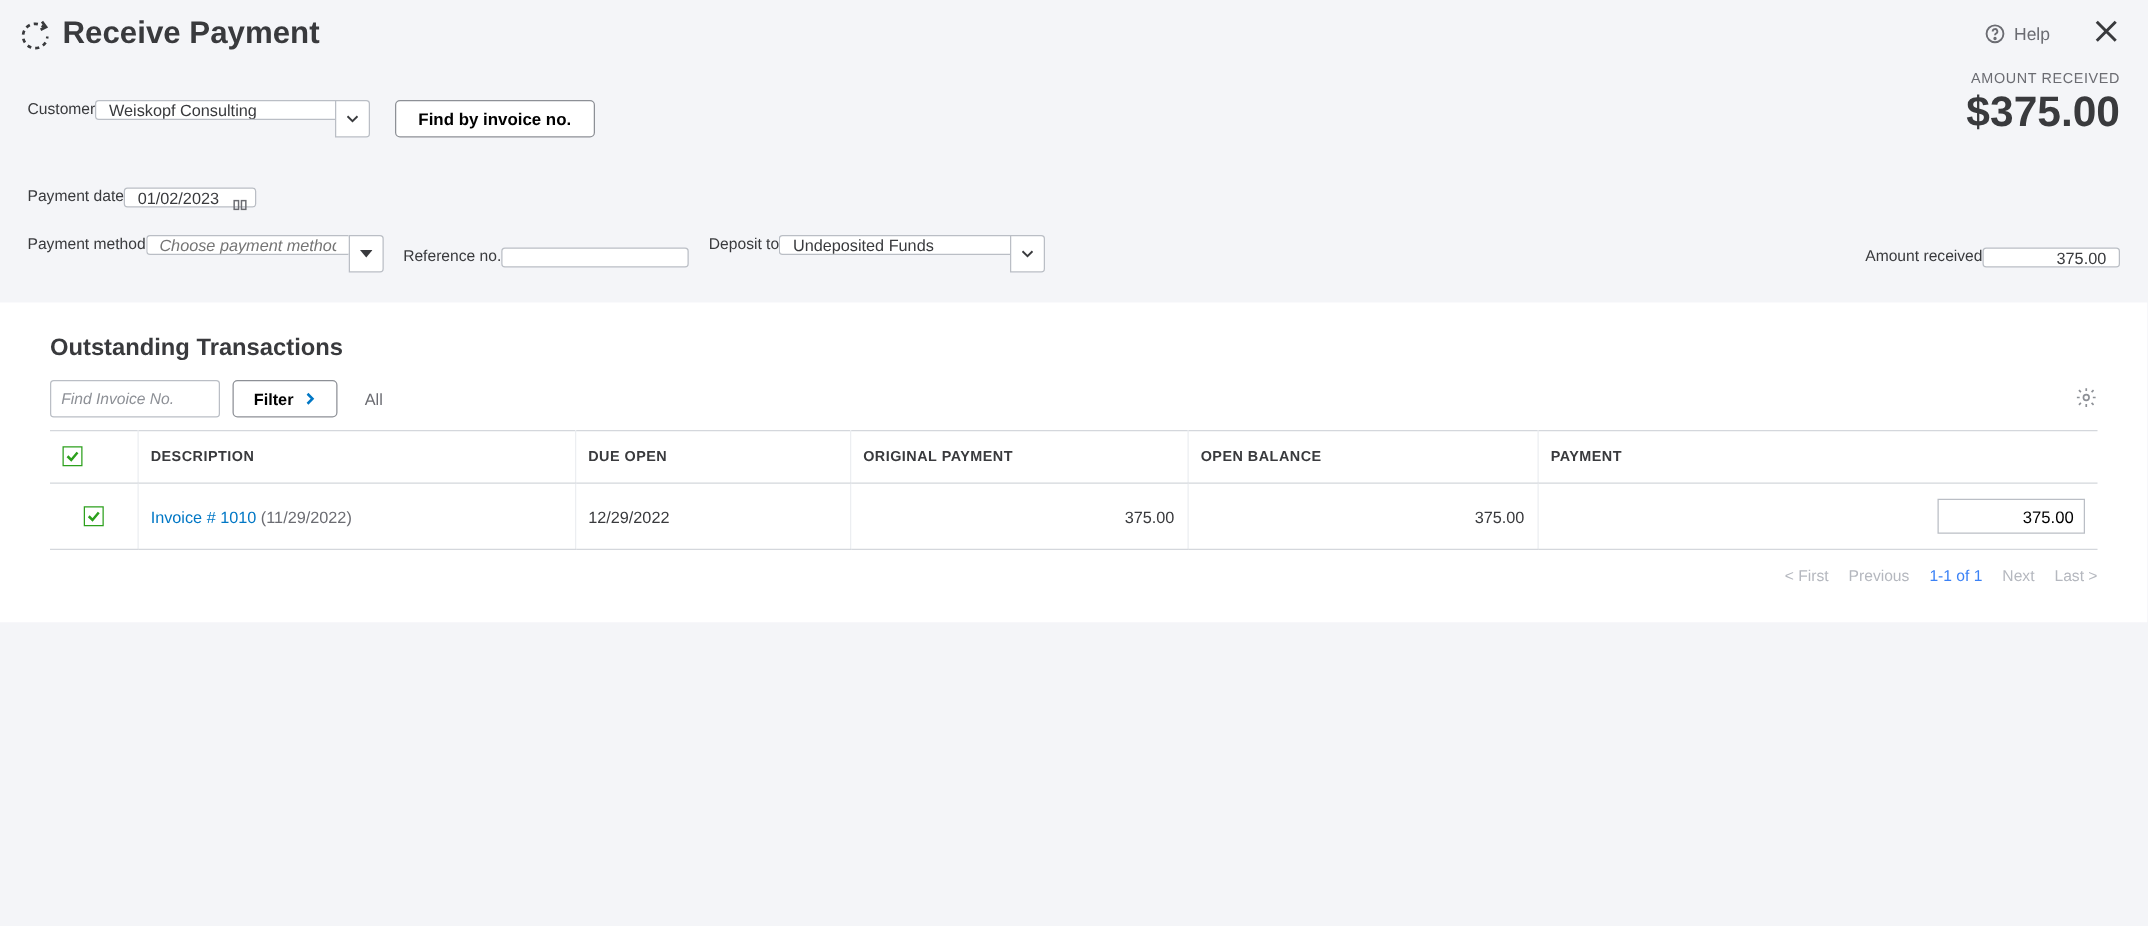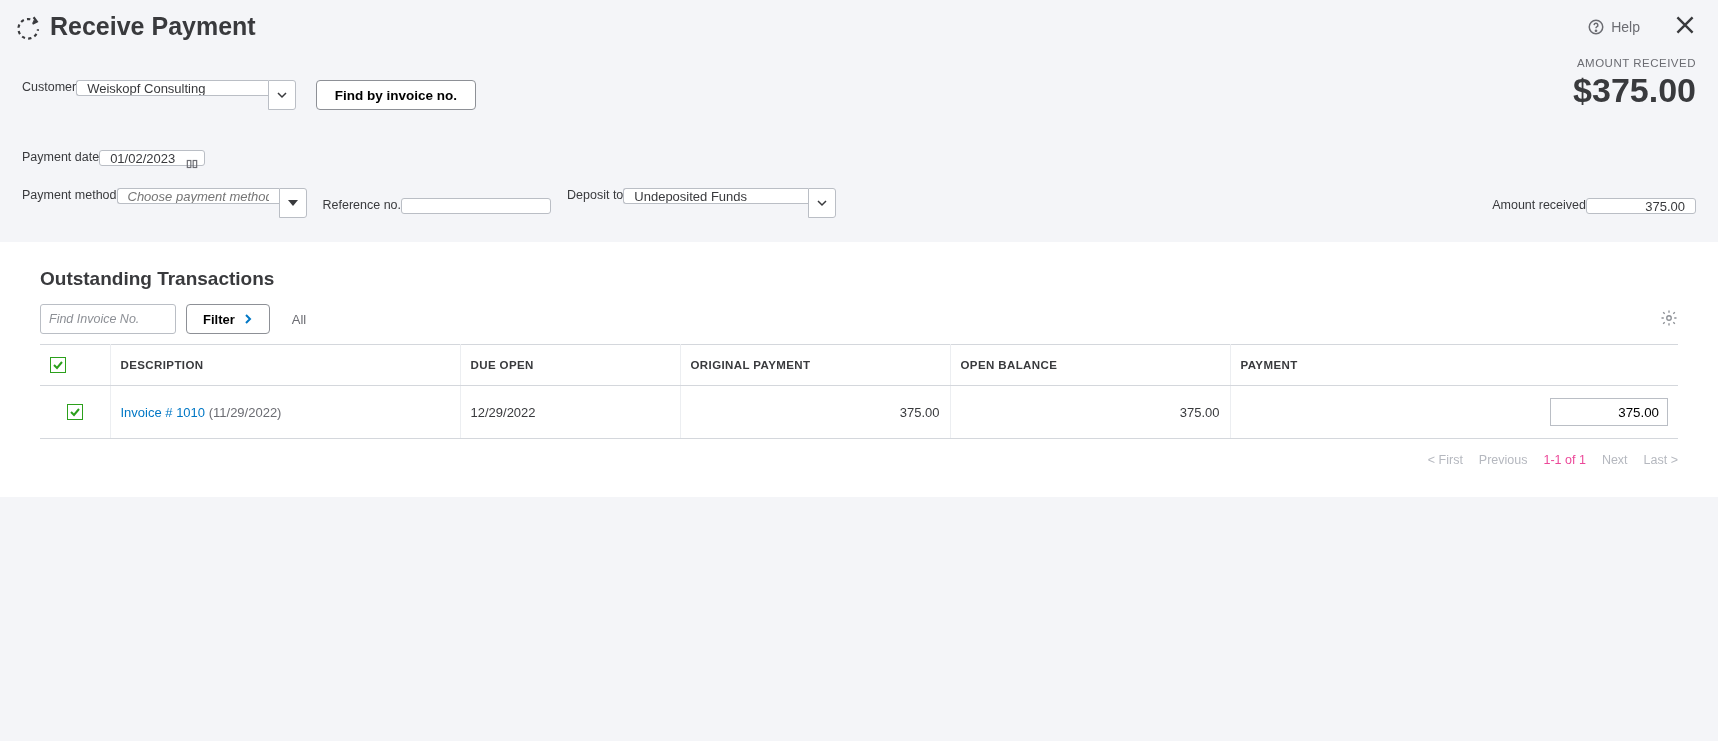--- a/index.html
+++ b/index.html
@@ -133,21 +133,21 @@
     width:16px; height:16px; border:1.5px solid #2ca01c; display:inline-flex;
     align-items:center; justify-content:center; background:#fff; cursor:pointer;
   }
   .chk svg { stroke:#2ca01c; }
 
   .link { color:#0077c5; cursor:pointer; }
   .muted { color:#6b6c72; }
   .pay-input { width:118px; height:28px; border:1px solid #babec5; text-align:right; padding:0 8px; }
 
   .pager { display:flex; justify-content:flex-end; gap:16px; margin-top:14px; font-size:12.5px; color:#b5b8bf;}
-  .pager .active { color:#ec4899; }
+  .pager .active { color:#3b82f6; }
 
   .totals { margin-top:14px; text-align:right; font-size:13.5px; line-height:1.9; }
   .totals .lbl { display:inline-block; width:160px; text-align:right; margin-right:40px;}
   .clear-btn {
     margin-top:12px; border:1px solid #8d9096; background:#fff; border-radius:18px;
     padding:7px 18px; font-size:13.5px; font-weight:500; cursor:pointer;
   }
 </style>
 </head>
 <body>

